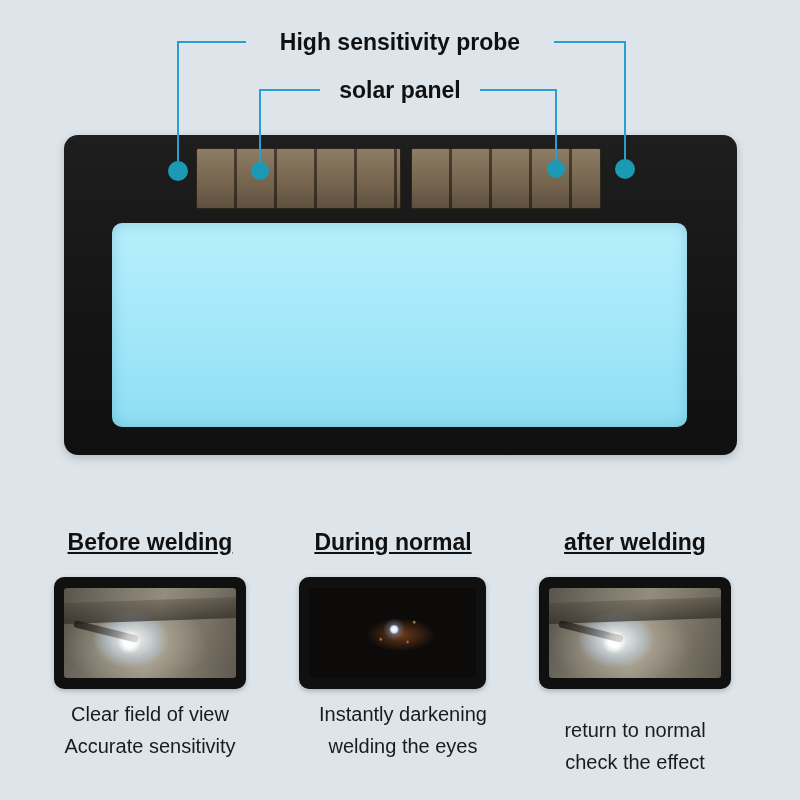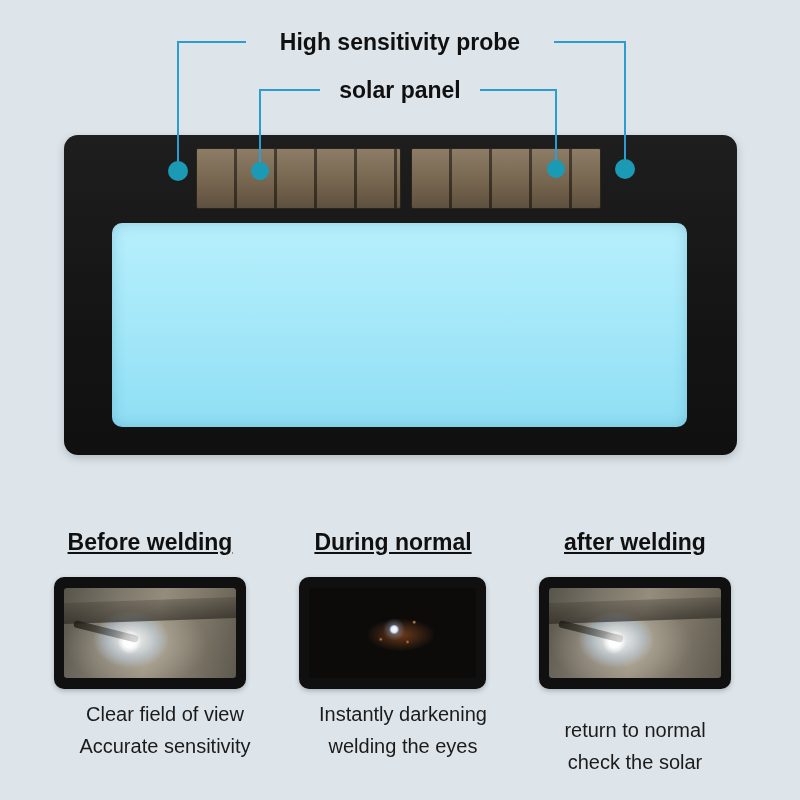--- a/index.html
+++ b/index.html
@@ -96,21 +96,21 @@
       radial-gradient(circle 2px at 59% 60%, rgba(255,150,70,.8) 0%, rgba(255,150,70,0) 100%),
       #0c0b0a;
   }
 
   .caption{
     position:absolute;width:230px;text-align:center;
     font-size:20px;color:#1b1b1b;
   }
   .cap-row1{top:703px;}
   .cap-row2{top:735px;}
-  .cap-col1{left:50px;}
+  .cap-col1{left:35px;}
   .cap-col2{left:288px;}
   .cap-col3{left:520px;margin-top:16px;}
 </style>
 </head>
 <body>
 
 <div class="device">
   <div class="solar solar-left"></div>
   <div class="solar solar-right"></div>
   <div class="window"></div>
@@ -142,13 +142,13 @@
 </div>
 <div class="frame frame-3">
   <div class="scene scene-photo"></div>
 </div>
 
 <div class="caption cap-row1 cap-col1">Clear field of view</div>
 <div class="caption cap-row2 cap-col1">Accurate sensitivity</div>
 <div class="caption cap-row1 cap-col2">Instantly darkening</div>
 <div class="caption cap-row2 cap-col2">welding the eyes</div>
 <div class="caption cap-row1 cap-col3">return to normal</div>
-<div class="caption cap-row2 cap-col3">check the solar</div>
+<div class="caption cap-row2 cap-col3">check the effect</div>
 
 </body></html>

